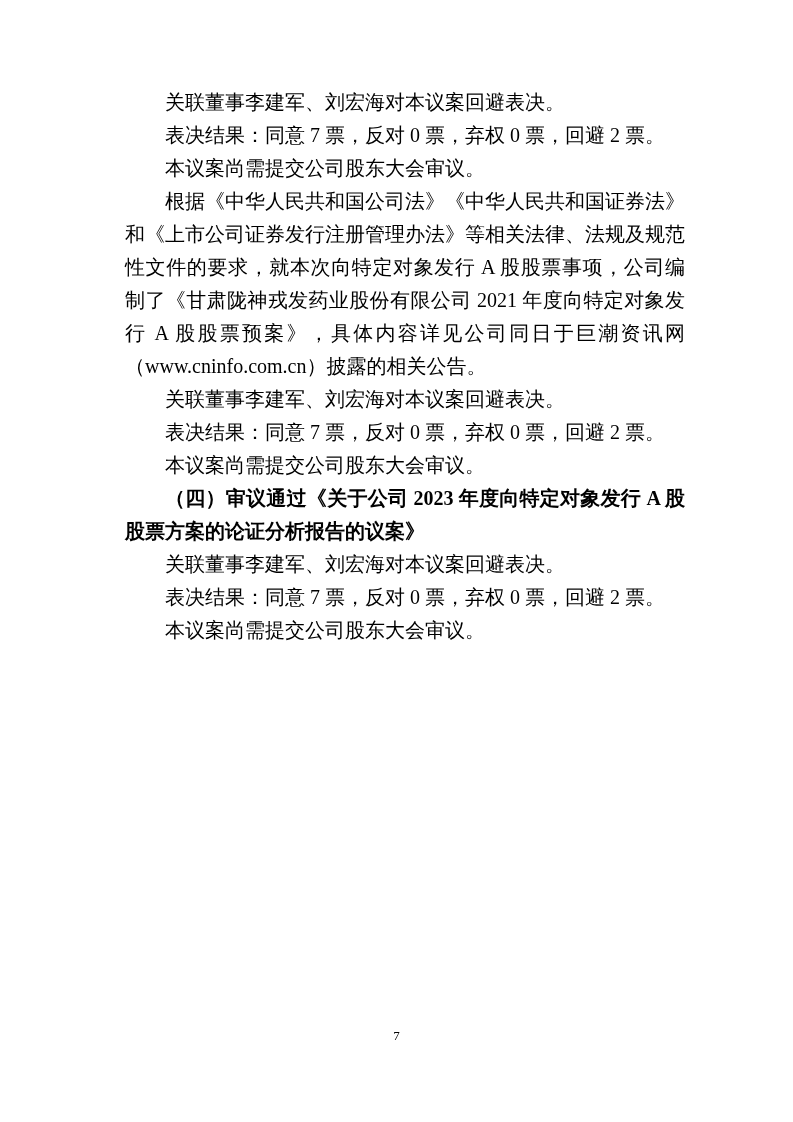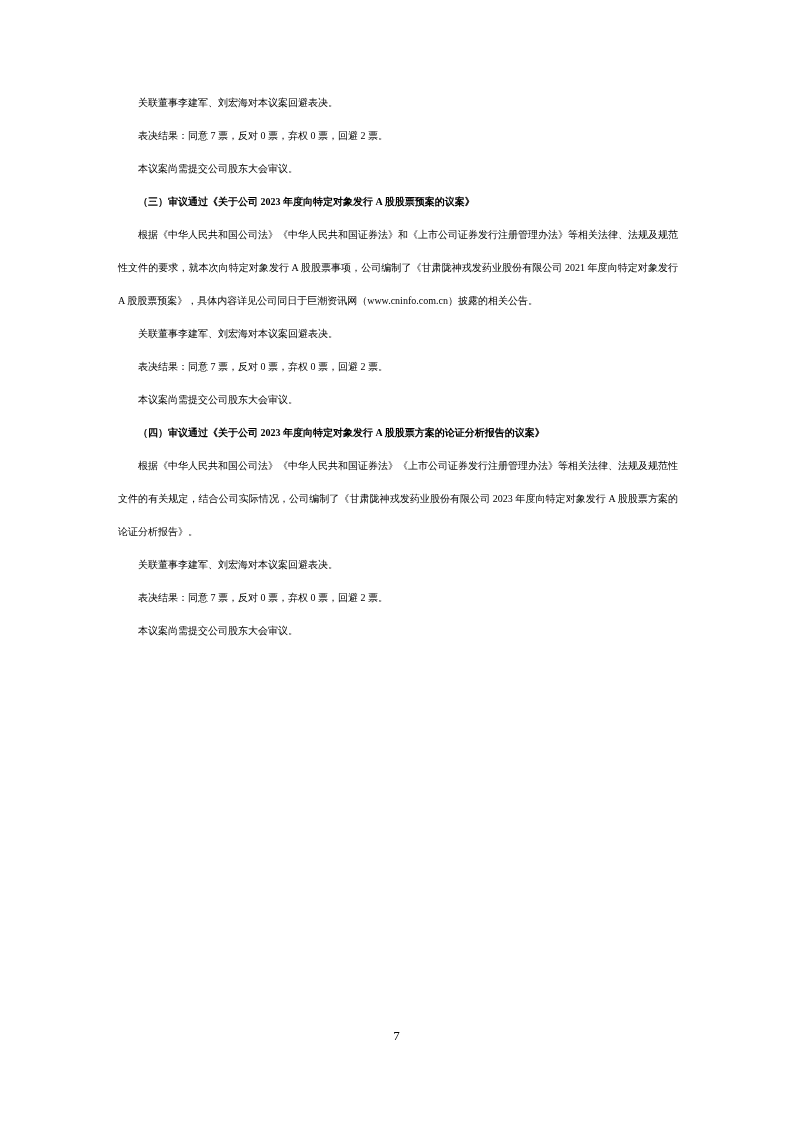--- a/index.html
+++ b/index.html
@@ -11,25 +11,25 @@
     position: relative;
     width: 793px;
     height: 1122px;
     margin: 0 auto;
     background: #ffffff;
     box-sizing: border-box;
     overflow: hidden;
   }
   .content {
     position: absolute;
-    left: 118px;
+    left: 125px;
     top: 86px;
     width: 560px;
     font-family: "Liberation Serif", "DejaVu Serif", serif;
-    font-size: 10px;
+    font-size: 20px;
     color: #000000;
     line-height: 33px;
   }
   .para {
     margin: 0;
     text-align: justify;
     text-justify: inter-ideograph;
     text-indent: 2em;
   }
   .heading {
@@ -53,28 +53,26 @@
 </head>
 <body>
 
 <div class="page">
   <div class="content">
 
     <p class="para">关联董事李建军、刘宏海对本议案回避表决。</p>
     <p class="para">表决结果：同意 7 票，反对 0 票，弃权 0 票，回避 2 票。</p>
     <p class="para">本议案尚需提交公司股东大会审议。</p>
 
-    <p class="heading">（三）审议通过《关于公司 2023 年度向特定对象发行 A 股股票预案的议案》</p>
     <p class="para">根据《中华人民共和国公司法》《中华人民共和国证券法》和《上市公司证券发行注册管理办法》等相关法律、法规及规范性文件的要求，就本次向特定对象发行 A 股股票事项，公司编制了《甘肃陇神戎发药业股份有限公司 2021 年度向特定对象发行 A 股股票预案》，具体内容详见公司同日于巨潮资讯网（www.cninfo.com.cn）披露的相关公告。</p>
     <p class="para">关联董事李建军、刘宏海对本议案回避表决。</p>
     <p class="para">表决结果：同意 7 票，反对 0 票，弃权 0 票，回避 2 票。</p>
     <p class="para">本议案尚需提交公司股东大会审议。</p>
 
     <p class="heading">（四）审议通过《关于公司 2023 年度向特定对象发行 A 股股票方案的论证分析报告的议案》</p>
-    <p class="para">根据《中华人民共和国公司法》《中华人民共和国证券法》《上市公司证券发行注册管理办法》等相关法律、法规及规范性文件的有关规定，结合公司实际情况，公司编制了《甘肃陇神戎发药业股份有限公司 2023 年度向特定对象发行 A 股股票方案的论证分析报告》。</p>
     <p class="para">关联董事李建军、刘宏海对本议案回避表决。</p>
     <p class="para">表决结果：同意 7 票，反对 0 票，弃权 0 票，回避 2 票。</p>
     <p class="para">本议案尚需提交公司股东大会审议。</p>
 
 
   </div>
 
   <div class="page-number">7</div>
 </div>
 

